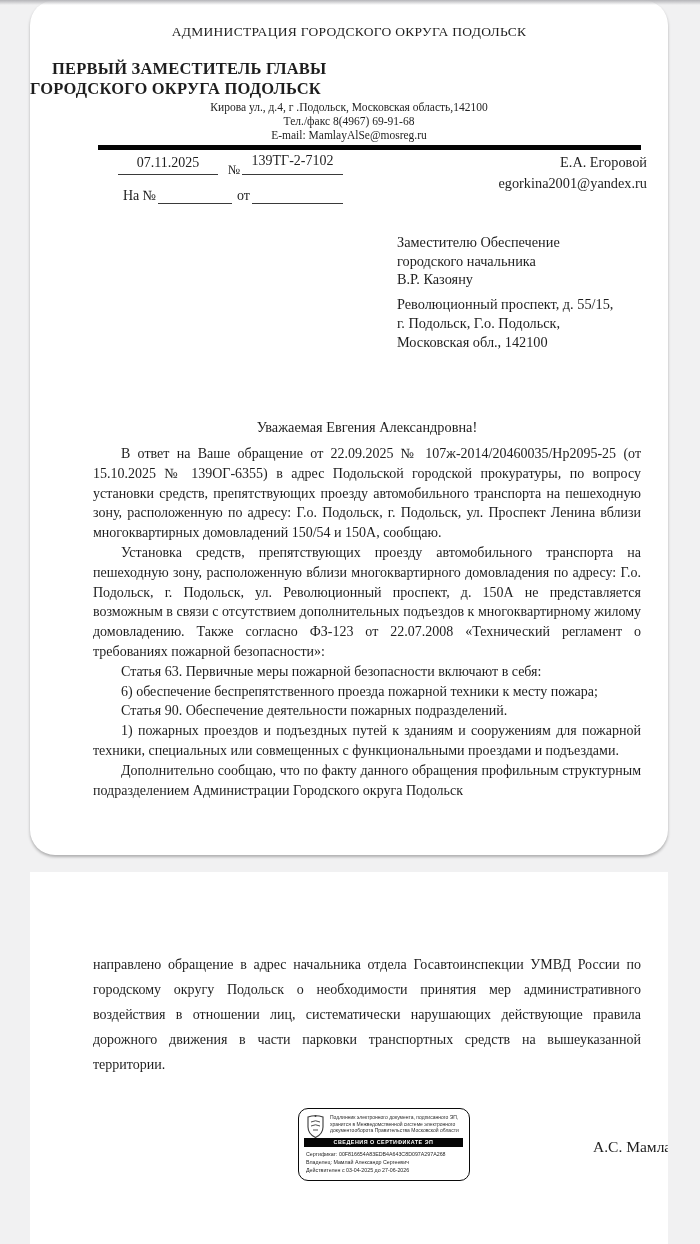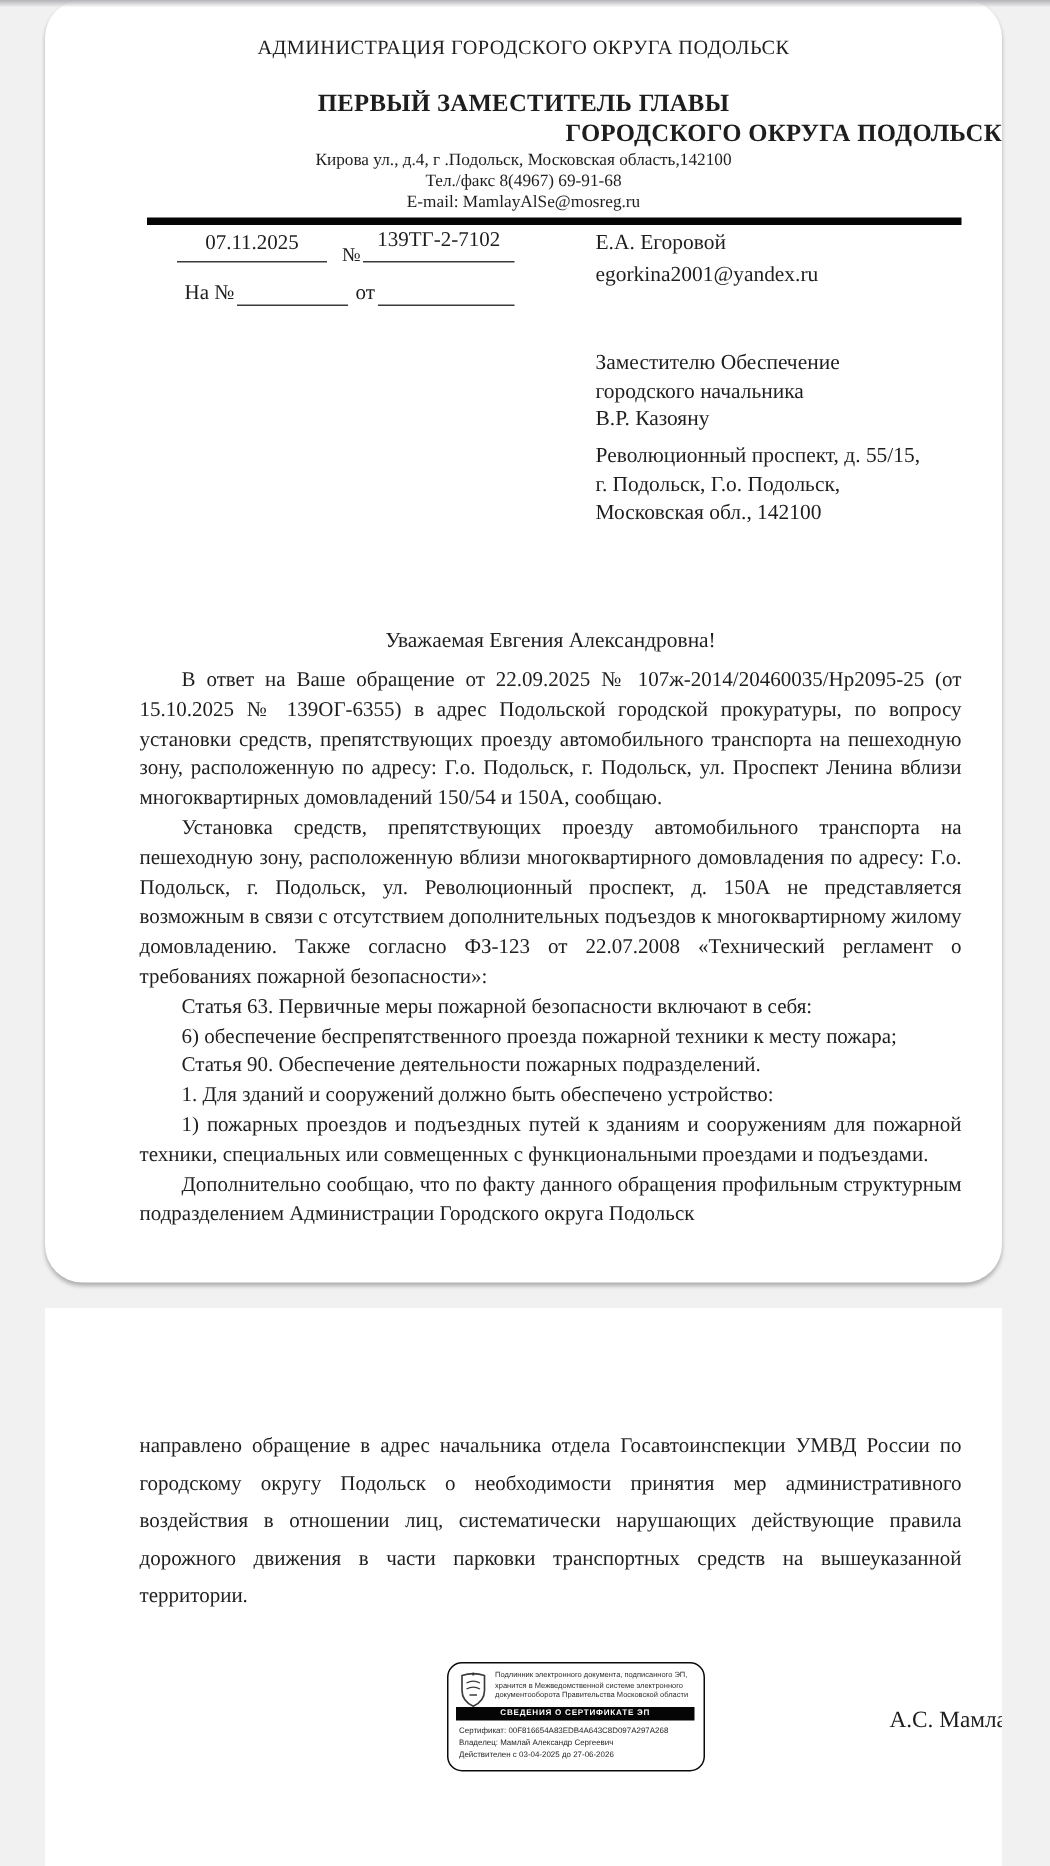--- a/index.html
+++ b/index.html
@@ -20,44 +20,44 @@
   .page{
     position:absolute;left:30px;width:638px;background:#ffffff;
     box-shadow:0 2px 3px rgba(0,0,0,0.28);
     overflow:hidden;
   }
   #page1{top:0;height:855px;border-radius:25px;}
   #page2{top:872px;height:372px;box-shadow:none;}
   
   .lh-org{position:absolute;left:0;top:24px;width:100%;text-align:center;
     font-size:13.5px;letter-spacing:.3px;}
-  .lh-t1{position:absolute;left:0;top:59px;width:100%;text-align:center;
-    font-size:16.5px;font-weight:bold;letter-spacing:.2px;}
-  .lh-t2{position:absolute;left:0;top:79px;width:100%;text-align:right;
+  .lh-t1{position:absolute;left:0;top:59px;width:100%;text-align:left;
+    font-size:16.5px;font-weight:bold;letter-spacing:.2px;padding-left:22px;}
+  .lh-t2{position:absolute;left:0;top:79px;width:100%;text-align:left;
     font-size:16.5px;font-weight:bold;letter-spacing:.2px;}
   .lh-addr{position:absolute;left:0;top:101px;width:100%;text-align:center;font-size:11.5px;}
   .lh-phone{position:absolute;left:0;top:115px;width:100%;text-align:center;font-size:11.5px;}
   .lh-email{position:absolute;left:0;top:129px;width:100%;text-align:center;font-size:11.5px;}
   .lh-bar{position:absolute;left:68px;top:145px;width:543px;height:5px;background:#050505;}
   
   .ref{font-size:14px;}
   .ref-date{position:absolute;left:88px;top:155px;width:100px;text-align:center;
     border-bottom:1px solid #3a3a3a;padding-bottom:3px;}
   .ref-no-sign{position:absolute;left:198px;top:162px;font-size:13px;}
   .ref-num{position:absolute;left:212px;top:153px;width:101px;text-align:center;
     border-bottom:1px solid #3a3a3a;padding-bottom:5px;}
   .ref-na{position:absolute;left:93px;top:188px;}
   .ref-blank1{position:absolute;left:128px;top:186px;width:74px;height:17px;
     border-bottom:1px solid #3a3a3a;}
   .ref-ot{position:absolute;left:207px;top:188px;}
   .ref-blank2{position:absolute;left:222px;top:186px;width:91px;height:17px;
     border-bottom:1px solid #3a3a3a;}
   
   .rc{position:absolute;left:367px;width:250px;font-size:14.3px;}
-  .rc-a{top:152px;line-height:20.5px;}
+  .rc-a{top:152px;line-height:20.5px;text-align:right;}
   .rc-b{top:233px;line-height:18.5px;}
   .rc-c{top:295px;line-height:18.8px;}
   
   .greeting{position:absolute;left:63px;top:419px;width:548px;text-align:center;font-size:14.3px;}
   .body1{position:absolute;left:63px;top:444px;width:548px;
     font-size:14px;line-height:19.8px;text-align:justify;}
   .body1 p{margin:0;text-indent:28px;}
   .body2{position:absolute;left:63px;top:80px;width:548px;
     font-size:14px;line-height:25px;text-align:justify;}
   .body2 p{margin:0;}
@@ -113,21 +113,20 @@
   </div>
 
   <div class="greeting">Уважаемая Евгения Александровна!</div>
 
   <div class="body1">
     <p>В ответ на Ваше обращение от 22.09.2025 № 107ж-2014/20460035/Нр2095-25 (от 15.10.2025 № 139ОГ-6355) в адрес Подольской городской прокуратуры, по вопросу установки средств, препятствующих проезду автомобильного транспорта на пешеходную зону, расположенную по адресу: Г.о. Подольск, г. Подольск, ул. Проспект Ленина вблизи многоквартирных домовладений 150/54 и 150А, сообщаю.</p>
     <p>Установка средств, препятствующих проезду автомобильного транспорта на пешеходную зону, расположенную вблизи многоквартирного домовладения по адресу: Г.о. Подольск, г. Подольск, ул. Революционный проспект, д. 150А не представляется возможным в связи с отсутствием дополнительных подъездов к многоквартирному жилому домовладению. Также согласно ФЗ-123 от 22.07.2008 «Технический регламент о требованиях пожарной безопасности»:</p>
     <p>Статья 63. Первичные меры пожарной безопасности включают в себя:</p>
     <p>6) обеспечение беспрепятственного проезда пожарной техники к месту пожара;</p>
     <p>Статья 90. Обеспечение деятельности пожарных подразделений.</p>
-    <p>1. Для зданий и сооружений должно быть обеспечено устройство:</p>
     <p>1) пожарных проездов и подъездных путей к зданиям и сооружениям для пожарной техники, специальных или совмещенных с функциональными проездами и подъездами.</p>
     <p>Дополнительно сообщаю, что по факту данного обращения профильным структурным подразделением Администрации Городского округа Подольск</p>
   </div>
 </div>
 
 <div class="page" id="page2">
   <div class="body2">
     <p>направлено обращение в адрес начальника отдела Госавтоинспекции УМВД России по городскому округу Подольск о необходимости принятия мер административного воздействия в отношении лиц, систематически нарушающих действующие правила дорожного движения в части парковки транспортных средств на вышеуказанной территории.</p>
   </div>
 

